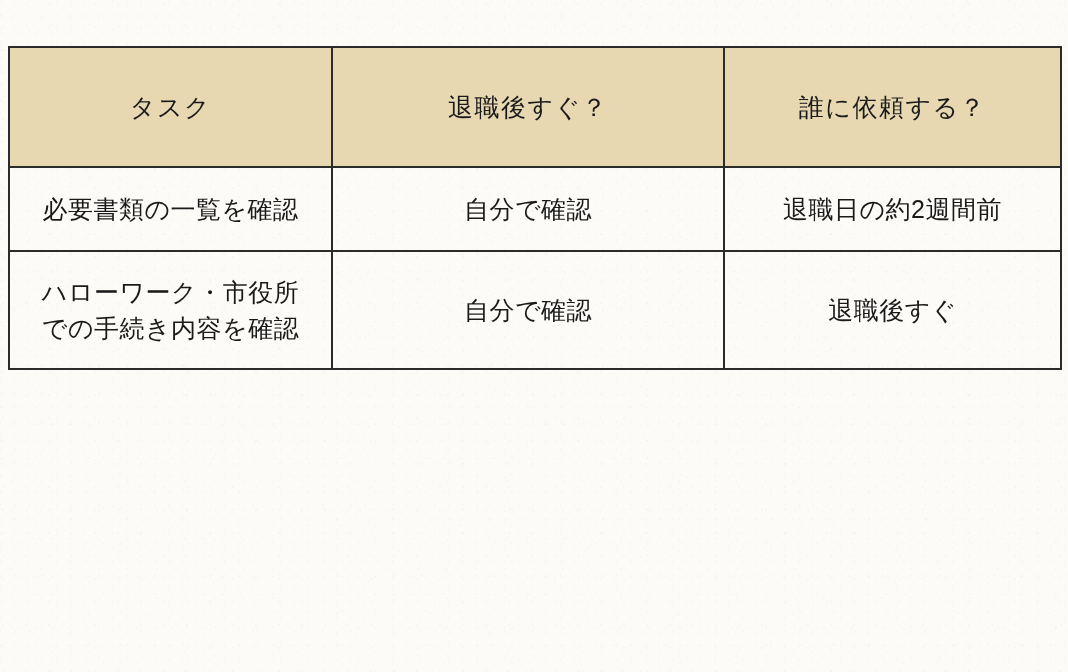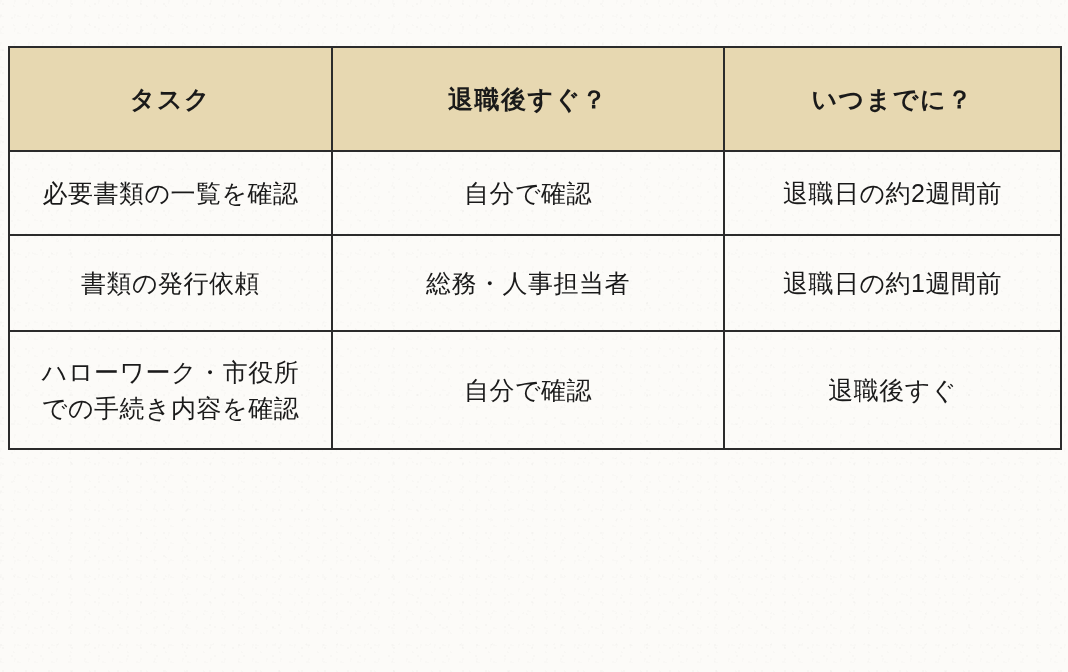--- a/index.html
+++ b/index.html
@@ -52,24 +52,24 @@
     text-align: center;
     vertical-align: middle;
     color: #1a1a1a;
     font-weight: normal;
     padding: 10px 8px;
     line-height: 1.45;
     letter-spacing: 0.02em;
   }
   table.doc-table thead th {
     background: #e7d8b1;
-    font-weight: bold;
+    font-weight: normal;
     font-size: 25px;
     height: 70px;
-    padding: 16px 8px;
+    padding: 24px 8px;
     letter-spacing: 0.06em;
   }
   table.doc-table tbody td {
     font-size: 25px;
     background: transparent;
   }
   tr.row-h1 td { height: 62px; text-align: center; }
   tr.row-h2 td { height: 74px; }
   tr.row-h3 td { height: 96px; }
   tr.row-h4 td { height: 138px; }
@@ -87,36 +87,31 @@
   <table class="doc-table">
     <colgroup>
       <col class="c1">
         <col class="c2">
         <col class="c3">
     </colgroup>
     <thead>
       <tr>
         <th>タスク</th>
         <th>退職後すぐ？</th>
-        <th>いつまでに？</th>
+        <th>誰に依頼する？</th>
       </tr>
     </thead>
     <tbody>
 
       <tr class="row-h1">
         <td>必要書類の一覧を確認</td>
         <td>自分で確認</td>
         <td>退職日の約2週間前</td>
       </tr>
 
-      <tr class="row-h2">
-        <td>書類の発行依頼</td>
-        <td>総務・人事担当者</td>
-        <td>退職日の約1週間前</td>
-      </tr>
 
 
 
       <tr class="row-h5">
         <td class="tight">
           <span class="cell-line">ハローワーク・市役所</span>
           <span class="cell-line">での手続き内容を確認</span>
         </td>
         <td>自分で確認</td>
         <td>退職後すぐ</td>

